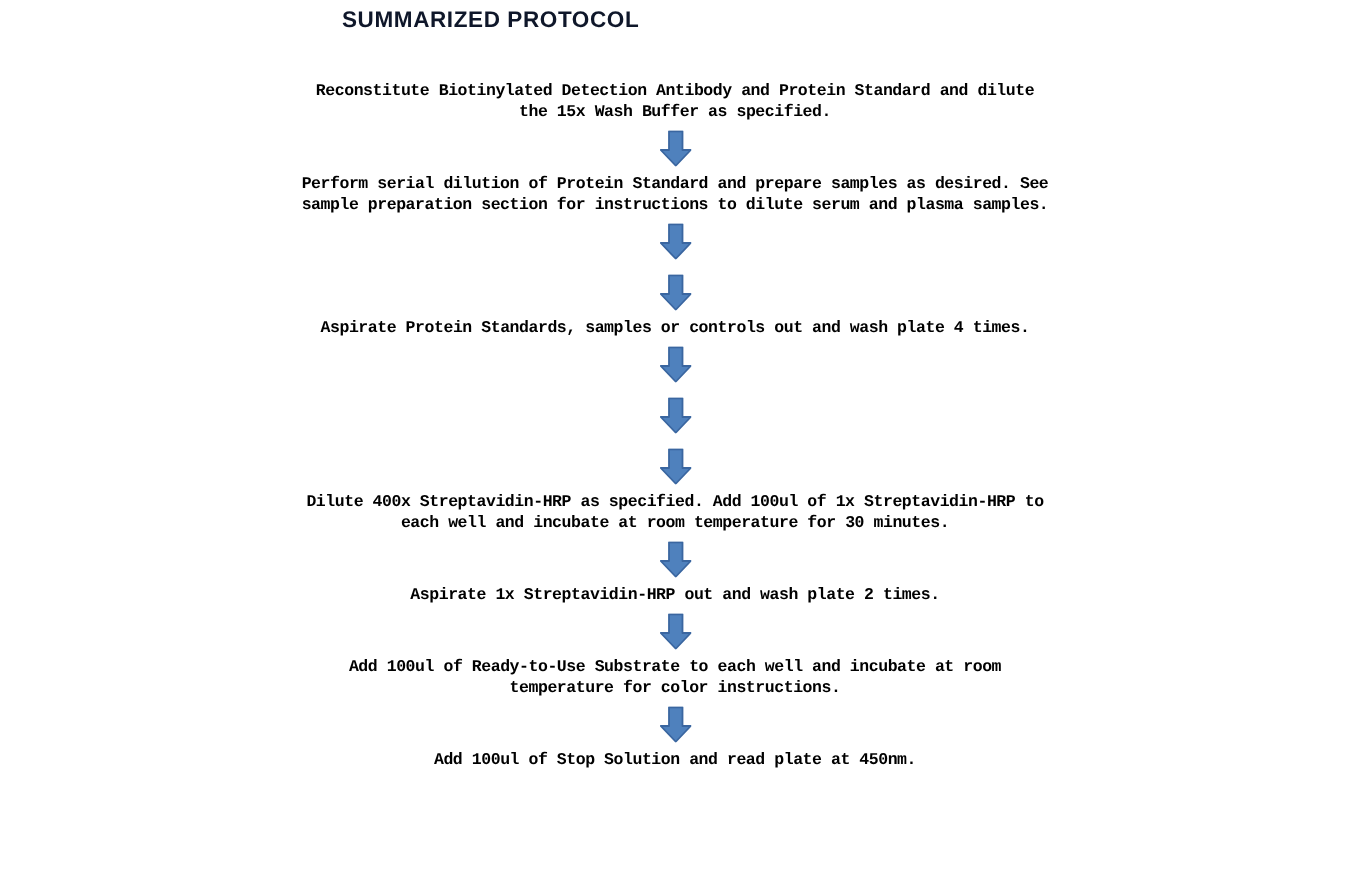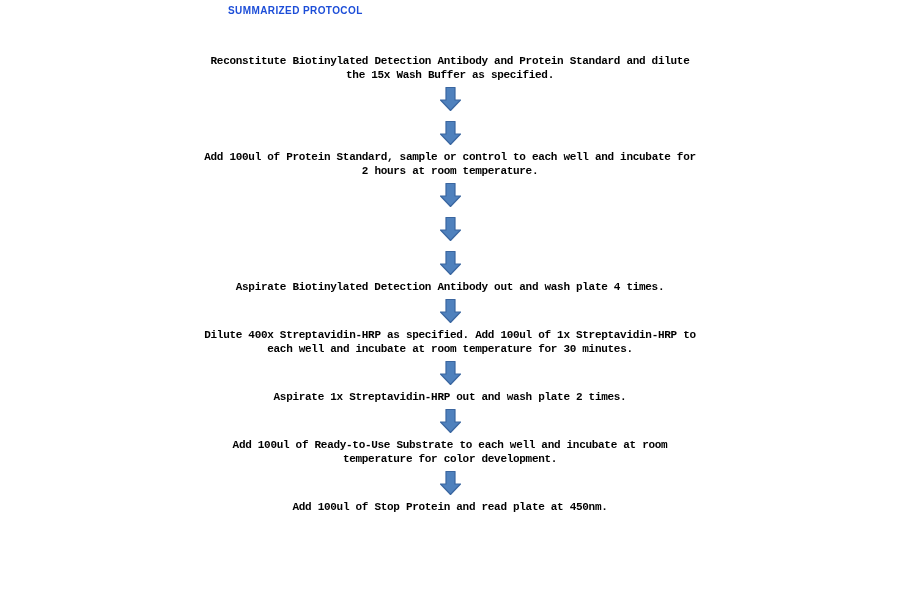--- a/index.html
+++ b/index.html
@@ -13,24 +13,24 @@
     font-family: "Liberation Sans", sans-serif;
     position: relative;
     overflow: hidden;
     color: #000000;
   }
   .page-title {
     position: absolute;
     top: 5px;
     left: 228px;
     margin: 0;
-    font-size: 10px;
+    font-size: 15px;
     font-weight: bold;
     letter-spacing: 0.4px;
-    color: #1d4ed8;
+    color: #0f172a;
     white-space: nowrap;
     text-align: center;
   }
   .flow {
     position: absolute;
     top: 54px;
     left: 200px;
     width: 500px;
     display: flex;
     flex-direction: column;
@@ -57,43 +57,43 @@
 </head>
 <body>
 
 <h1 class="page-title">SUMMARIZED PROTOCOL</h1>
 
 <div class="flow" id="flow">
     <div class="step">Reconstitute Biotinylated Detection Antibody and Protein Standard and dilute the 15x Wash Buffer as specified.</div>
     <div class="arrow-wrap"><svg width="21" height="24" viewBox="0 0 21 24">
         <polygon points="6,0.5 15,0.5 15,13 20.5,13 10.5,23.5 0.5,13 6,13" fill="#4f81bd" stroke="#3a66a0" stroke-width="1.2" stroke-linejoin="round"></polygon>
       </svg></div>
-    <div class="arrow-wrap"><svg width="21" height="24" viewBox="0 0 21 24">
-        <polygon points="6,0.5 15,0.5 15,13 20.5,13 10.5,23.5 0.5,13 6,13" fill="#4f81bd" stroke="#3a66a0" stroke-width="1.2" stroke-linejoin="round"></polygon>
-      </svg></div>
-    <div class="step">Add 100ul of Protein Standard, sample or control to each well and incubate for 2 hours at room temperature.</div>
+    <div class="step">Perform serial dilution of Protein Standard and prepare samples as desired. See sample preparation section for instructions to dilute serum and plasma samples.</div>
     <div class="arrow-wrap"><svg width="21" height="24" viewBox="0 0 21 24">
         <polygon points="6,0.5 15,0.5 15,13 20.5,13 10.5,23.5 0.5,13 6,13" fill="#4f81bd" stroke="#3a66a0" stroke-width="1.2" stroke-linejoin="round"></polygon>
       </svg></div>
     <div class="arrow-wrap"><svg width="21" height="24" viewBox="0 0 21 24">
         <polygon points="6,0.5 15,0.5 15,13 20.5,13 10.5,23.5 0.5,13 6,13" fill="#4f81bd" stroke="#3a66a0" stroke-width="1.2" stroke-linejoin="round"></polygon>
       </svg></div>
+    <div class="step">Aspirate Protein Standards, samples or controls out and wash plate 4 times.</div>
     <div class="arrow-wrap"><svg width="21" height="24" viewBox="0 0 21 24">
         <polygon points="6,0.5 15,0.5 15,13 20.5,13 10.5,23.5 0.5,13 6,13" fill="#4f81bd" stroke="#3a66a0" stroke-width="1.2" stroke-linejoin="round"></polygon>
       </svg></div>
-    <div class="step">Aspirate Biotinylated Detection Antibody out and wash plate 4 times.</div>
+    <div class="arrow-wrap"><svg width="21" height="24" viewBox="0 0 21 24">
+        <polygon points="6,0.5 15,0.5 15,13 20.5,13 10.5,23.5 0.5,13 6,13" fill="#4f81bd" stroke="#3a66a0" stroke-width="1.2" stroke-linejoin="round"></polygon>
+      </svg></div>
     <div class="arrow-wrap"><svg width="21" height="24" viewBox="0 0 21 24">
         <polygon points="6,0.5 15,0.5 15,13 20.5,13 10.5,23.5 0.5,13 6,13" fill="#4f81bd" stroke="#3a66a0" stroke-width="1.2" stroke-linejoin="round"></polygon>
       </svg></div>
     <div class="step">Dilute 400x Streptavidin-HRP as specified. Add 100ul of 1x Streptavidin-HRP to each well and incubate at room temperature for 30 minutes.</div>
     <div class="arrow-wrap"><svg width="21" height="24" viewBox="0 0 21 24">
         <polygon points="6,0.5 15,0.5 15,13 20.5,13 10.5,23.5 0.5,13 6,13" fill="#4f81bd" stroke="#3a66a0" stroke-width="1.2" stroke-linejoin="round"></polygon>
       </svg></div>
     <div class="step">Aspirate 1x Streptavidin-HRP out and wash plate 2 times.</div>
     <div class="arrow-wrap"><svg width="21" height="24" viewBox="0 0 21 24">
         <polygon points="6,0.5 15,0.5 15,13 20.5,13 10.5,23.5 0.5,13 6,13" fill="#4f81bd" stroke="#3a66a0" stroke-width="1.2" stroke-linejoin="round"></polygon>
       </svg></div>
-    <div class="step">Add 100ul of Ready-to-Use Substrate to each well and incubate at room temperature for color development.</div>
+    <div class="step">Add 100ul of Ready-to-Use Substrate to each well and incubate at room temperature for color instructions.</div>
     <div class="arrow-wrap"><svg width="21" height="24" viewBox="0 0 21 24">
         <polygon points="6,0.5 15,0.5 15,13 20.5,13 10.5,23.5 0.5,13 6,13" fill="#4f81bd" stroke="#3a66a0" stroke-width="1.2" stroke-linejoin="round"></polygon>
       </svg></div>
-    <div class="step">Add 100ul of Stop Protein and read plate at 450nm.</div>
+    <div class="step">Add 100ul of Stop Solution and read plate at 450nm.</div>
   </div>
 
 </body></html>

